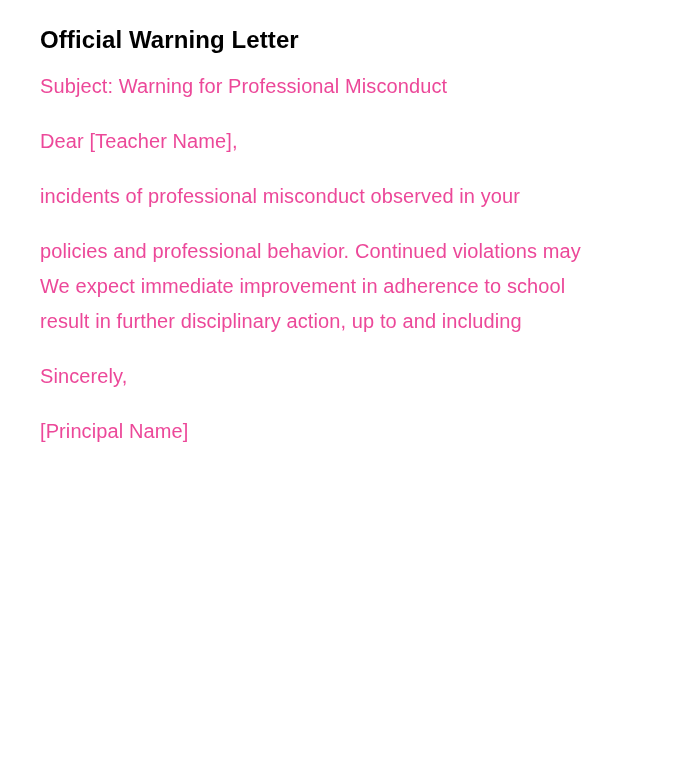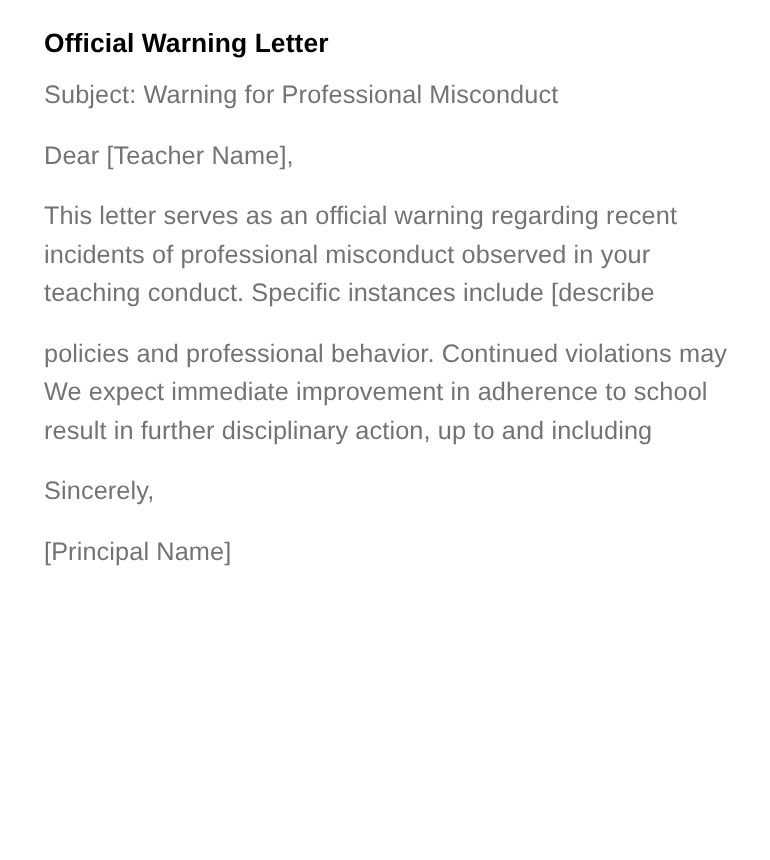--- a/index.html
+++ b/index.html
@@ -23,46 +23,44 @@
   }
   .doc-title {
     font-size: 24px;
     font-weight: 700;
     color: #000000;
     line-height: 32px;
     margin: 0 0 13px 0;
     letter-spacing: 0.1px;
   }
   .para {
-    font-size: 23px;
+    font-size: 20px;
     line-height: 35px;
     margin: 0 0 20px 0;
-    color: #737373;
+    color: #ec4899;
     letter-spacing: 0.1px;
   }
   .line {
     display: block;
     white-space: nowrap;
   }
 </style>
 </head>
 <body>
 
 <div class="page">
 
   <h1 class="doc-title">Official Warning Letter</h1>
 
   <p class="para">Subject: Warning for Professional Misconduct</p>
 
   <p class="para">Dear [Teacher Name],</p>
 
   <p class="para">
-    <span class="line">This letter serves as an official warning regarding recent</span>
     <span class="line">incidents of professional misconduct observed in your</span>
-    <span class="line">teaching conduct. Specific instances include [describe</span>
   </p>
 
   <p class="para">
     <span class="line">policies and professional behavior. Continued violations may</span>
     <span class="line">We expect immediate improvement in adherence to school</span>
     <span class="line">result in further disciplinary action, up to and including</span>
   </p>
 
 
   <p class="para">Sincerely,</p>

